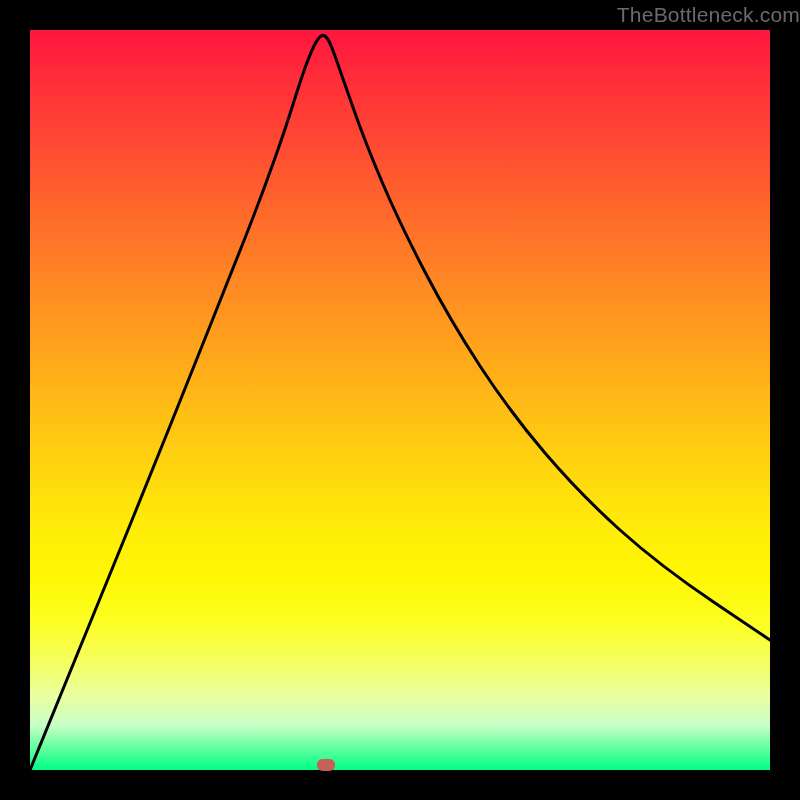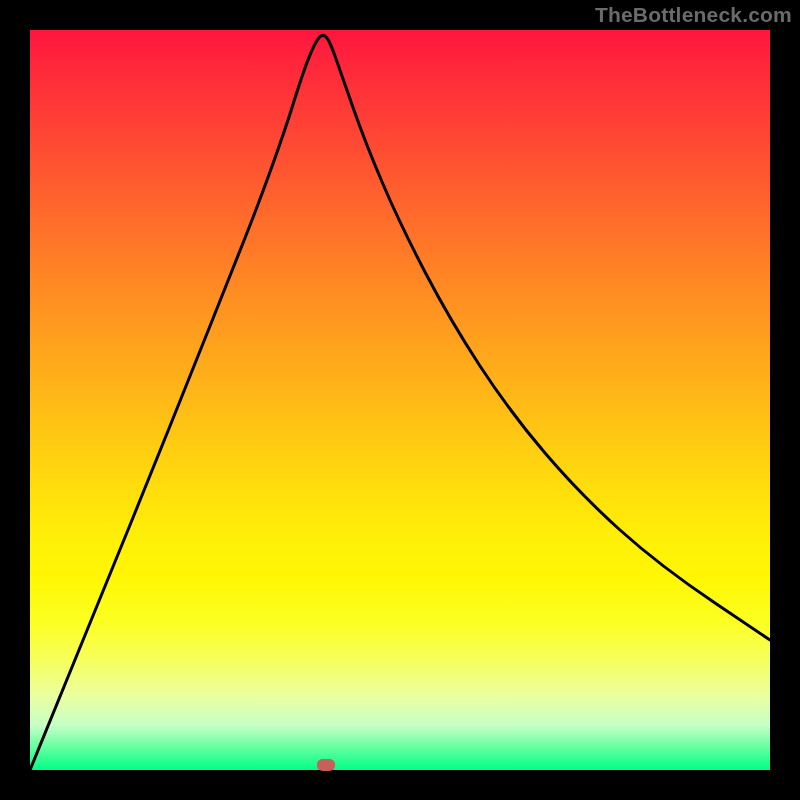--- a/index.html
+++ b/index.html
@@ -56,24 +56,24 @@
     position: absolute;
     width: 18px;
     height: 12px;
     border-radius: 6px / 5px;
     background: #c76058;
     transform: translate(-50%, -50%);
   }
   .watermark {
     position: absolute;
     top: 3px;
-    right: 8px;
+    right: 0;
     color: #6b6b6b;
     font-size: 21px;
-    font-weight: 700;
+    font-weight: 400;
     letter-spacing: 0.2px;
   }
 </style>
 </head>
 <body>
 
 <div class="watermark">TheBottleneck.com</div>
 
 <div class="frame">
 

